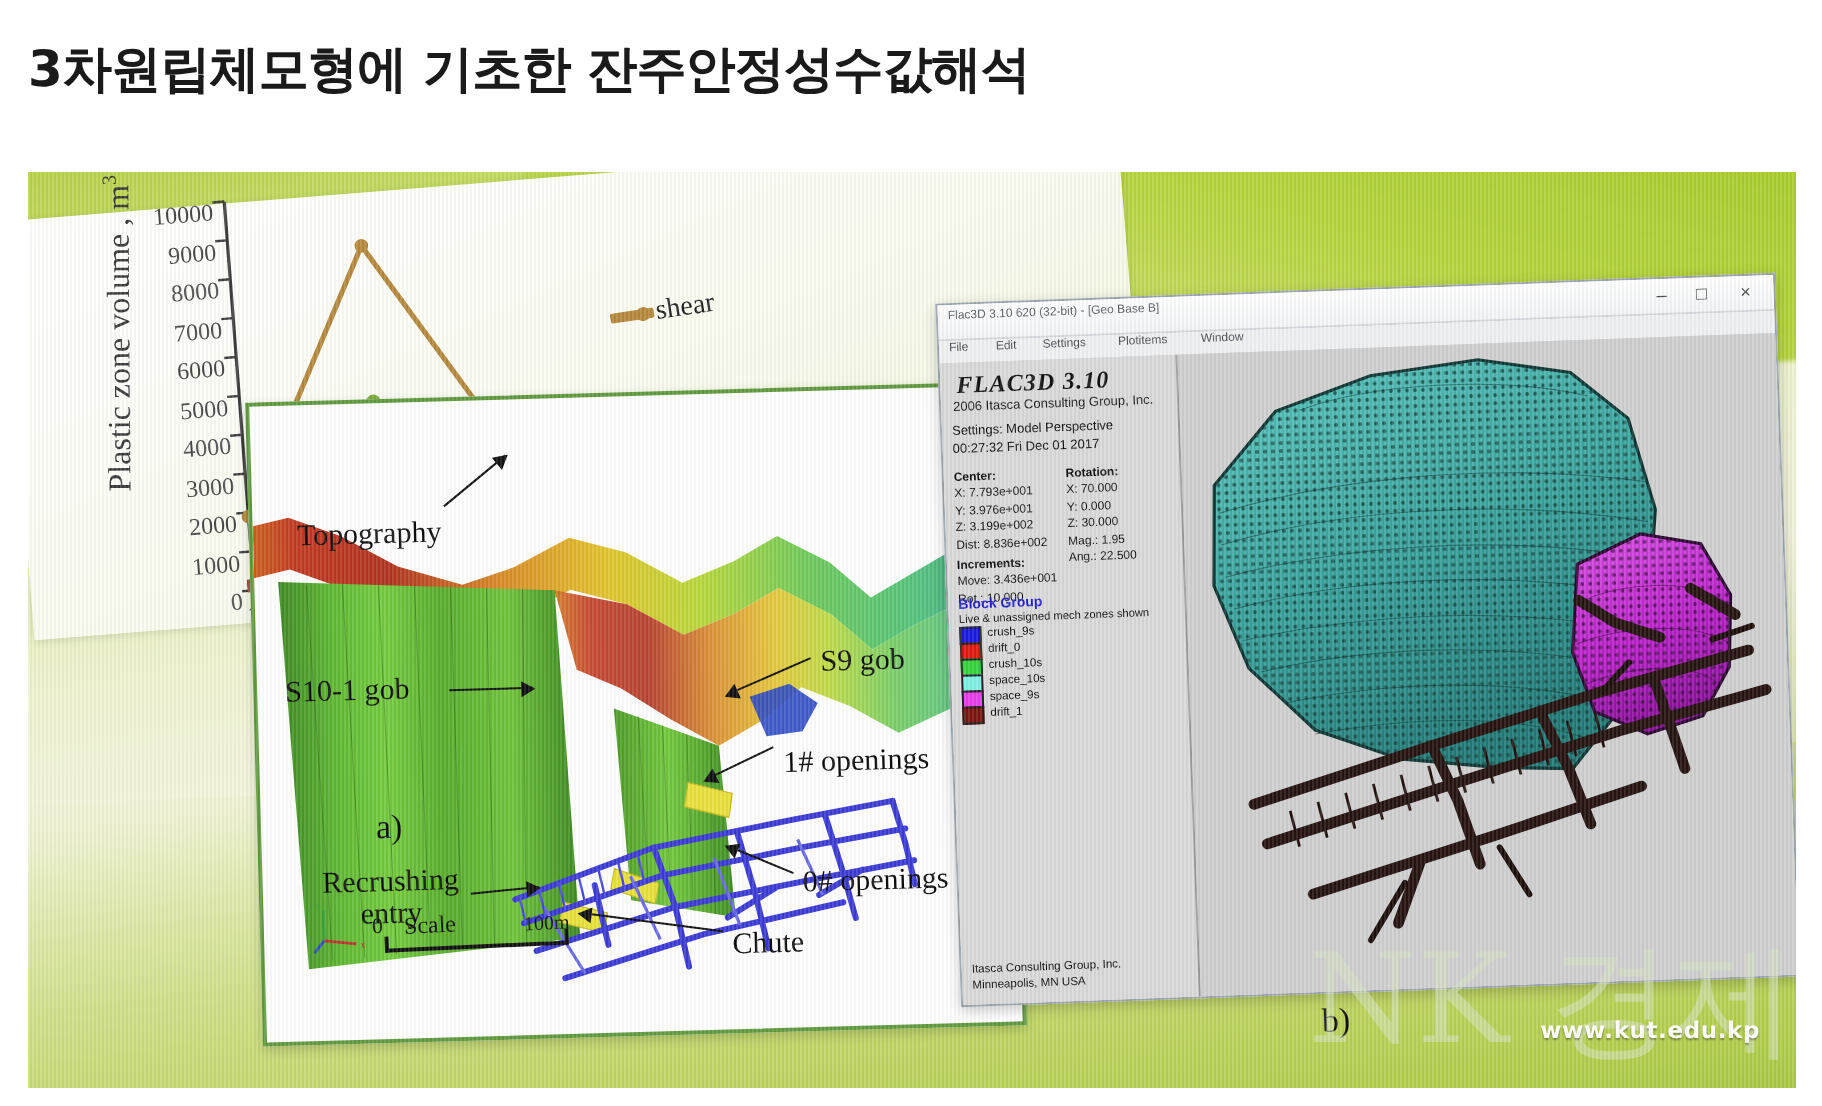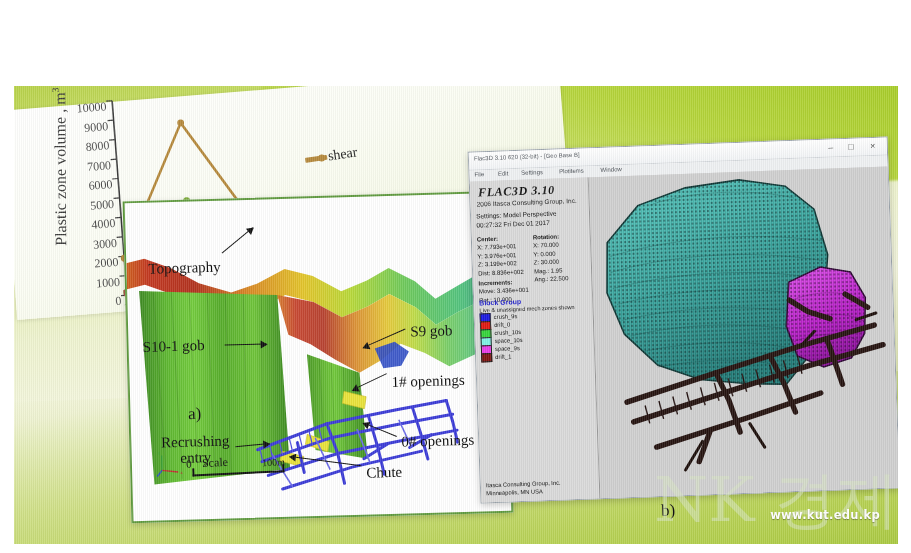--- a/index.html
+++ b/index.html
@@ -174,20 +174,21 @@
     font-family:"DejaVu Sans","Liberation Sans",sans-serif;
     font-size:11.5px;font-weight:bold;color:#ffffff;letter-spacing:.3px;
     text-shadow:0 1px 1px rgba(0,0,0,.35);
   }
 </style>
 </head>
 <body>
 
 <div id="page">
 
+  <div id="title">3차원립체모형에 기초한 잔주안정성수값해석</div>
 
   <div id="slide">
     <div class="glow"></div>
     <div class="band"></div>
 
     <div id="sheet"></div>
 
     <div id="bgchart">
       <div id="ylabel">
         <span>Plastic zone volume , m</span><sup>3</sup>

